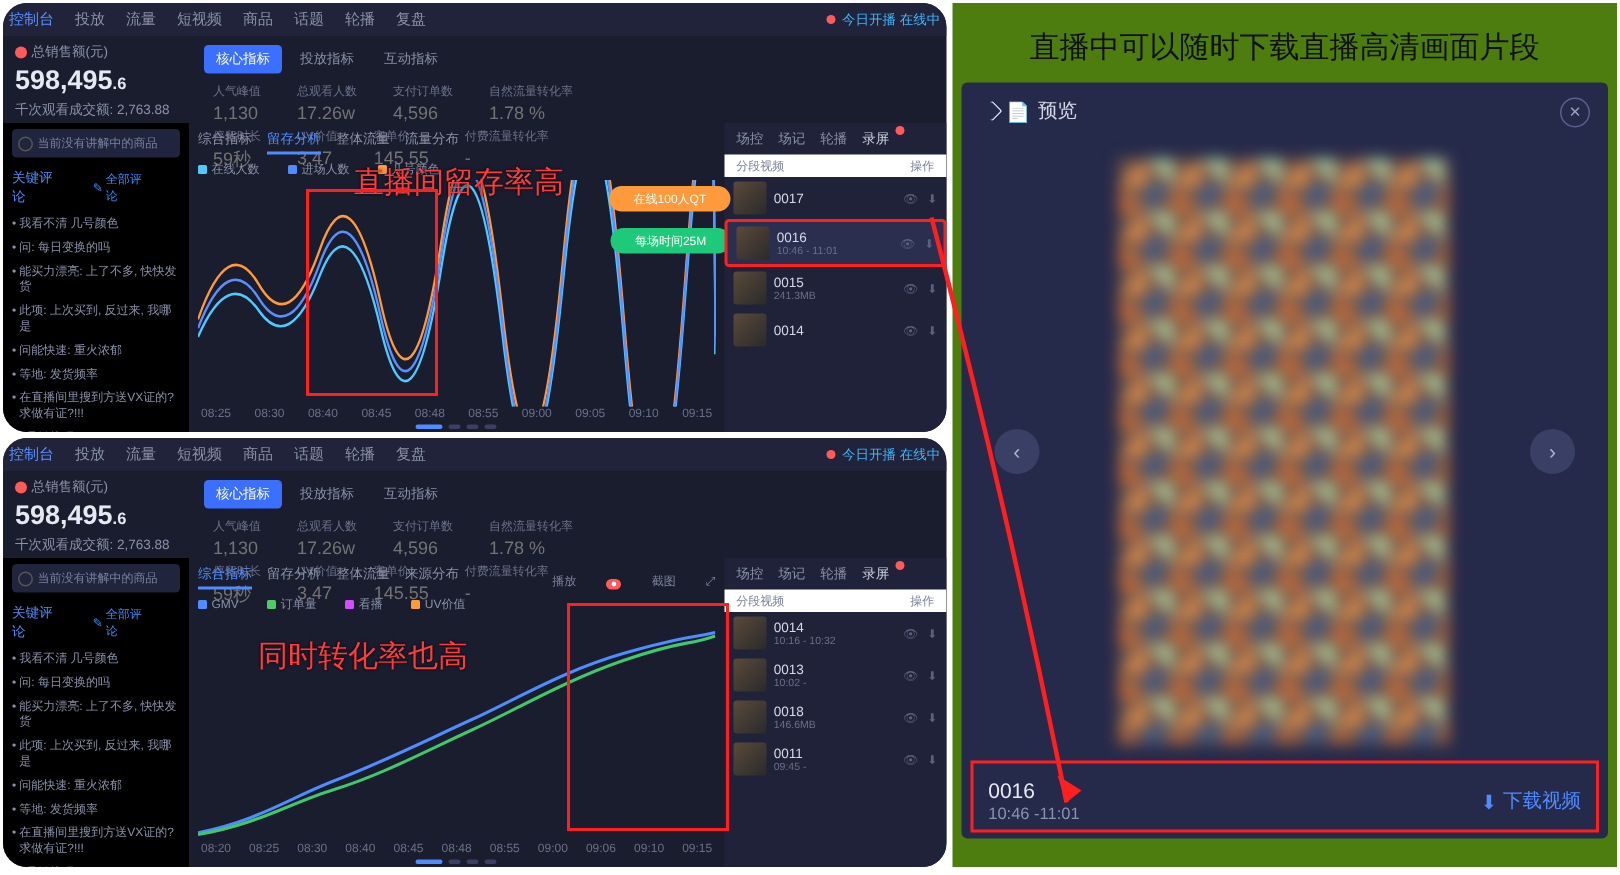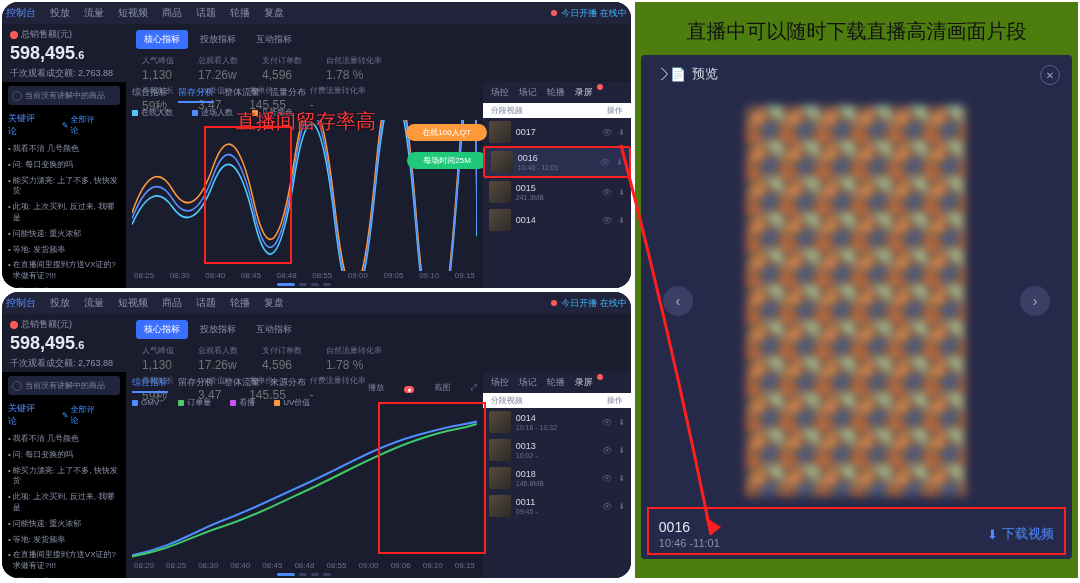--- a/index.html
+++ b/index.html
@@ -390,20 +390,21 @@
               <span>09:06</span>
               <span>09:10</span>
               <span>09:15</span>
       </div>
       <div class="scrub-dots">
               <span></span>
               <span></span>
               <span></span>
               <span></span>
             </div>
+      <div class="annotation" style="top:52px;left:46px">同时转化率也高</div>
       <div class="red-box" style="left:252px;top:30px;width:104px;height:148px"></div>
     </div>
     <div class="right-panel">
       <div class="rp-tabs">
         <span>场控</span>
         <span>场记</span>
         <span>轮播</span>
         <span class="active">录屏</span>
               <span class="dot"></span>
       </div>

